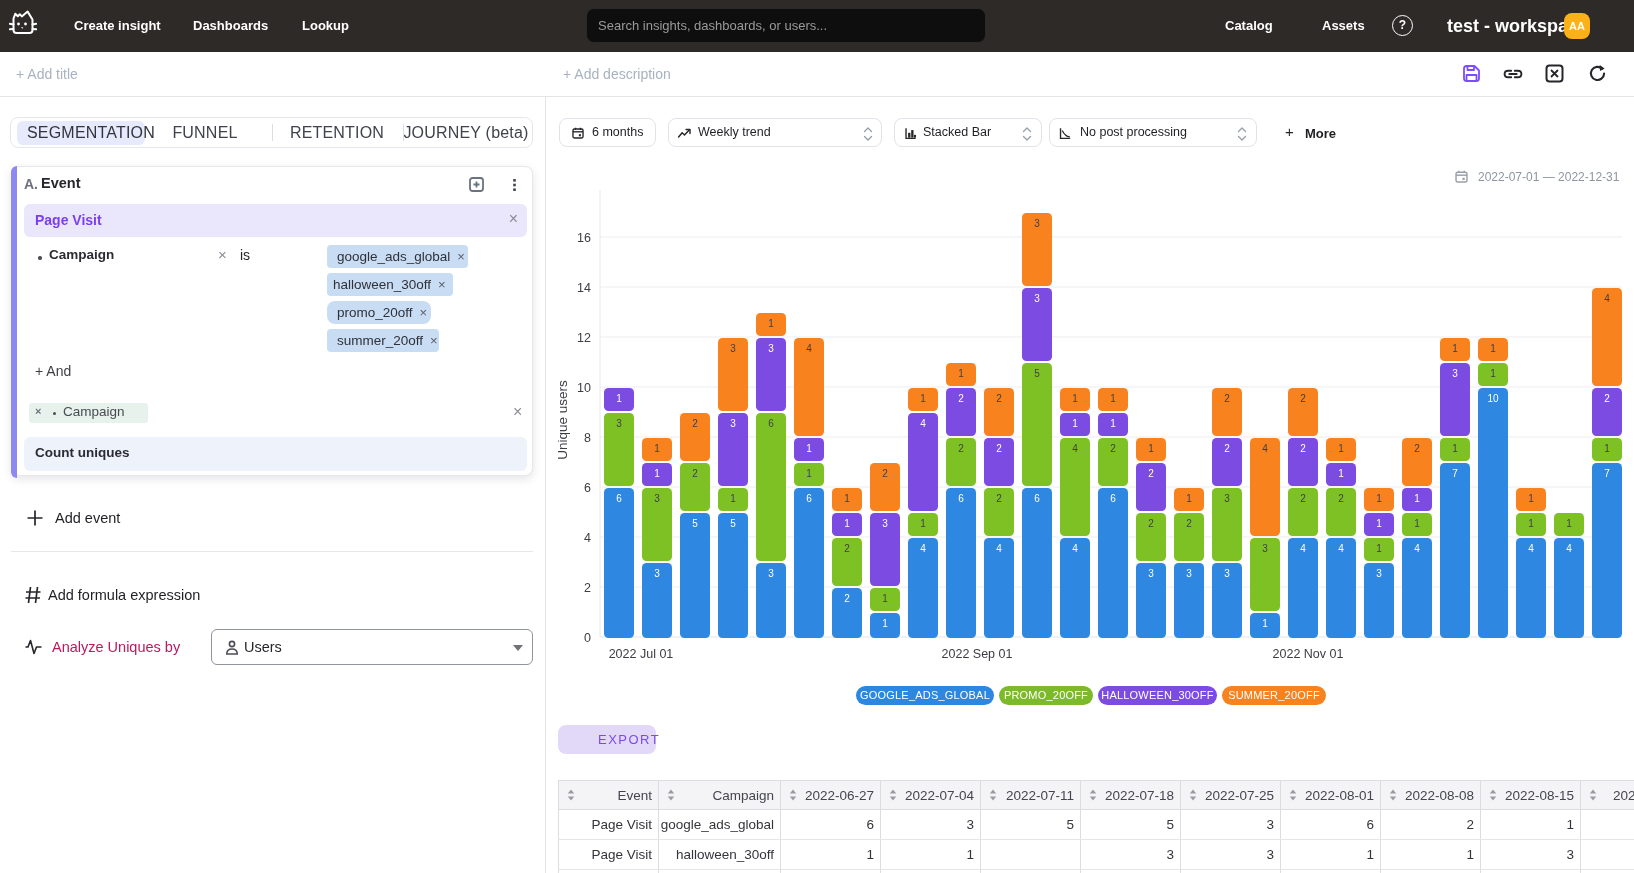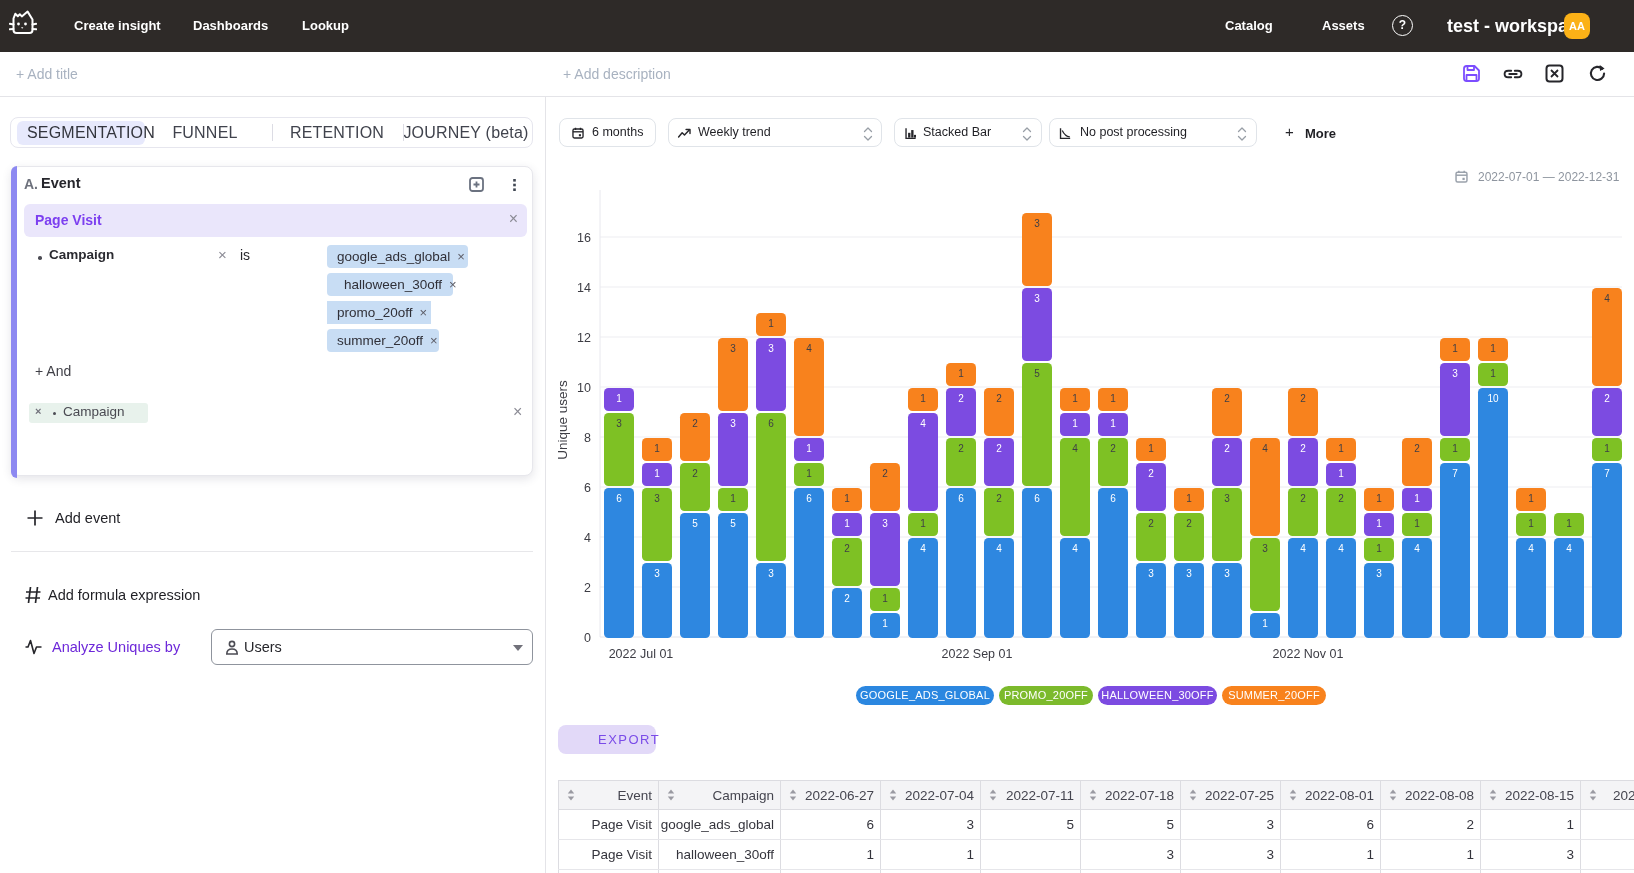--- a/index.html
+++ b/index.html
@@ -42,20 +42,21 @@
 <path d="M4.5 8.5 L6.3 3.8 L8.8 6.2 L10.8 4.2 L12.8 6.4 L18.6 1.6 L23.5 9.5 L23.5 20 Q23.5 23 20.5 23 L7.5 23 Q4.5 23 4.5 20 Z"></path>
 <path d="M0.8 13.8 L4.5 14.6 M0.8 19.3 L4.5 19 M27.2 13.8 L23.5 14.6 M27.2 19.3 L23.5 19"></path>
 </g>
 <circle cx="9.5" cy="14" r="1.4" fill="#fff"></circle>
       <circle cx="16.5" cy="14" r="1.4" fill="#fff"></circle>
 <path d="M12 17.2 L14.4 17.2 L13.2 18.8 Z" fill="#fff"></path>
 </svg>
     <span class="navlink" style="left:74px">Create insight</span>
     <span class="navlink" style="left:193px">Dashboards</span>
     <span class="navlink" style="left:302px">Lookup</span>
+    <div id="search">Search insights, dashboards, or users...</div>
     <span class="navlink" style="left:1225px">Catalog</span>
     <span class="navlink" style="left:1322px">Assets</span>
     <div id="help">?</div>
     <span class="navlink" style="left:1447px;font-size:18px">test - workspace</span>
     <div id="aa">AA</div>
   </div>
 <div id="titlerow">
     <span class="ghost abs" style="left:16px;top:14px">+ Add title</span>
     <span class="ghost abs" style="left:563px;top:14px">+ Add description</span>
     <svg class="abs" style="left:1462px;top:12px" width="19" height="19" viewBox="0 0 19 19">
@@ -106,44 +107,47 @@
 </svg>
     <div class="cardrow" style="top:37px;height:33px;background:#eae6fb">
       <span class="abs" style="left:11px;top:8px;font-size:14px;font-weight:bold;color:#7c3ff0">Page Visit</span>
       <span class="x abs" style="right:9px;top:6px">×</span>
     </div>
     <div class="abs" style="left:26px;top:89px;width:3.5px;height:3.5px;border-radius:50%;background:#4c4c54"></div>
     <span class="abs" style="left:37px;top:80px;font-size:13.5px;font-weight:bold;color:#2b2b31">Campaign</span>
     <span class="x abs" style="left:206px;top:79px;font-size:15px">×</span>
     <span class="abs" style="left:228px;top:80px;font-size:14px;color:#26262b">is</span>
     <div class="abs" style="left:315px;top:78px;width:141px;height:23px;background:#c8ddf4;border-radius:4px;font-size:13.5px;color:#303038;line-height:23px;padding-left:10px">google_ads_global<span style="color:#5b5b65;font-size:13px;margin-left:7px">×</span></div>
-    <div class="abs" style="left:315px;top:106px;width:126px;height:23px;background:#c8ddf4;border-radius:4px;font-size:13.5px;color:#303038;line-height:23px;padding-left:17px">halloween_30off<span style="color:#5b5b65;font-size:13px;margin-left:7px">×</span></div>
-    <div class="abs" style="left:315px;top:134px;width:104px;height:23px;background:#c8ddf4;border-radius:0;font-size:13.5px;color:#303038;line-height:23px;padding-left:10px">promo_20off<span style="color:#5b5b65;font-size:13px;margin-left:7px">×</span></div>
+    <div class="abs" style="left:315px;top:106px;width:126px;height:23px;background:#c8ddf4;border-radius:4px;font-size:13.5px;color:#303038;line-height:23px;padding-left:6px">halloween_30off<span style="color:#5b5b65;font-size:13px;margin-left:7px">×</span></div>
+    <div class="abs" style="left:315px;top:134px;width:104px;height:23px;background:#c8ddf4;border-radius:8px;font-size:13.5px;color:#303038;line-height:23px;padding-left:10px">promo_20off<span style="color:#5b5b65;font-size:13px;margin-left:7px">×</span></div>
     <div class="abs" style="left:315px;top:162px;width:112px;height:23px;background:#c8ddf4;border-radius:4px;font-size:13.5px;color:#303038;line-height:23px;padding-left:10px">summer_20off<span style="color:#5b5b65;font-size:13px;margin-left:7px">×</span></div>
     <span class="abs" style="left:23px;top:196px;font-size:14px;color:#3f3f46">+ And</span>
     <div class="abs" style="left:17px;top:236px;width:119px;height:20px;background:#e8f2ec;border-radius:3px;">
       <span class="abs" style="left:6px;top:2px;font-size:11px;color:#70707a;font-weight:bold">×</span>
       <div class="abs" style="left:24px;top:8.5px;width:3px;height:3px;border-radius:50%;background:#4c4c54"></div>
       <span class="abs" style="left:34px;top:1px;font-size:13.5px;color:#4a4a52">Campaign</span>
     </div>
     <span class="x abs" style="left:501px;top:236px">×</span>
+    <div class="cardrow" style="top:270px;height:34px;background:#eef2fb">
+      <span class="abs" style="left:11px;top:8px;font-size:13.5px;font-weight:bold;color:#2b2b31">Count uniques</span>
+    </div>
   </div>
 <svg class="abs" style="left:26px;top:509px" width="18" height="18" viewBox="0 0 18 18">
 <path d="M9 1.5 L9 16.5 M1.5 9 L16.5 9" stroke="#26262b" stroke-width="1.7"></path>
   </svg>
 <span class="abs" style="left:55px;top:510px;font-size:14.5px;color:#1f1f24">Add event</span>
 <div class="abs" style="left:11px;top:551px;width:522px;height:1px;background:#e7e7ea"></div>
 <svg class="abs" style="left:25px;top:586px" width="16" height="18" viewBox="0 0 16 18">
 <path d="M5.5 1 L3.5 17 M12.5 1 L10.5 17 M1 6 L15.5 6 M0.5 12 L15 12" stroke="#26262b" stroke-width="1.7" fill="none"></path>
   </svg>
 <span class="abs" style="left:48px;top:587px;font-size:14.5px;color:#1f1f24">Add formula expression</span>
 <svg class="abs" style="left:25px;top:639px" width="17" height="16" viewBox="0 0 17 16">
 <path d="M0.5 8 L3 8 L5.5 1.5 L9 14.5 L11.5 8 L16.5 8" stroke="#26262b" stroke-width="1.6" fill="none" stroke-linejoin="round"></path>
   </svg>
-<span class="abs" style="left:52px;top:639px;font-size:14.5px;color:#6d28d9">Analyze Uniques by</span>
+<span class="abs" style="left:52px;top:639px;font-size:14.5px;color:#be185d">Analyze Uniques by</span>
 <div class="abs" style="left:211px;top:629px;width:322px;height:36px;border:1px solid #8f949d;border-radius:6px;background:#fff">
     <svg class="abs" style="left:13px;top:10px" width="14" height="15" viewBox="0 0 14 15">
 <circle cx="7" cy="4" r="2.6" fill="none" stroke="#4c4c54" stroke-width="1.6"></circle>
 <path d="M1.8 14 Q1.8 9 7 9 Q12.2 9 12.2 14 Z" fill="none" stroke="#4c4c54" stroke-width="1.6"></path>
     </svg>
     <span class="abs" style="left:32px;top:9px;font-size:14.5px;color:#26262b">Users</span>
     <div class="abs" style="left:301px;top:15px;width:0;height:0;border-left:5.5px solid transparent;border-right:5.5px solid transparent;border-top:6.5px solid #71717a"></div>
   </div>
 <div class="tbtn" style="left:559px;top:118px;width:97px">
     <svg class="abs" style="left:12px;top:8px" width="12" height="12" viewBox="0 0 15 15">

